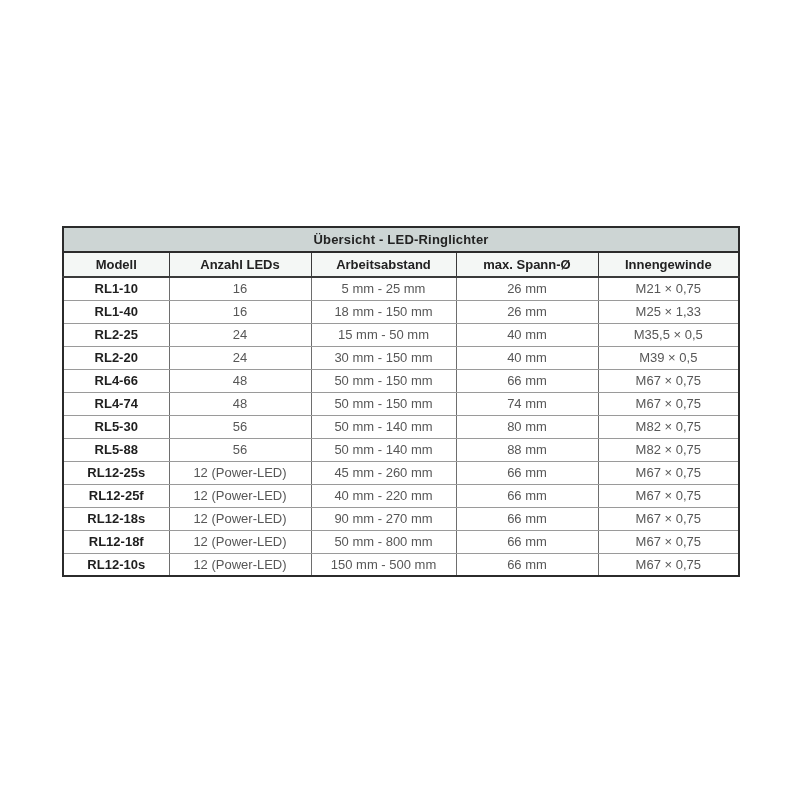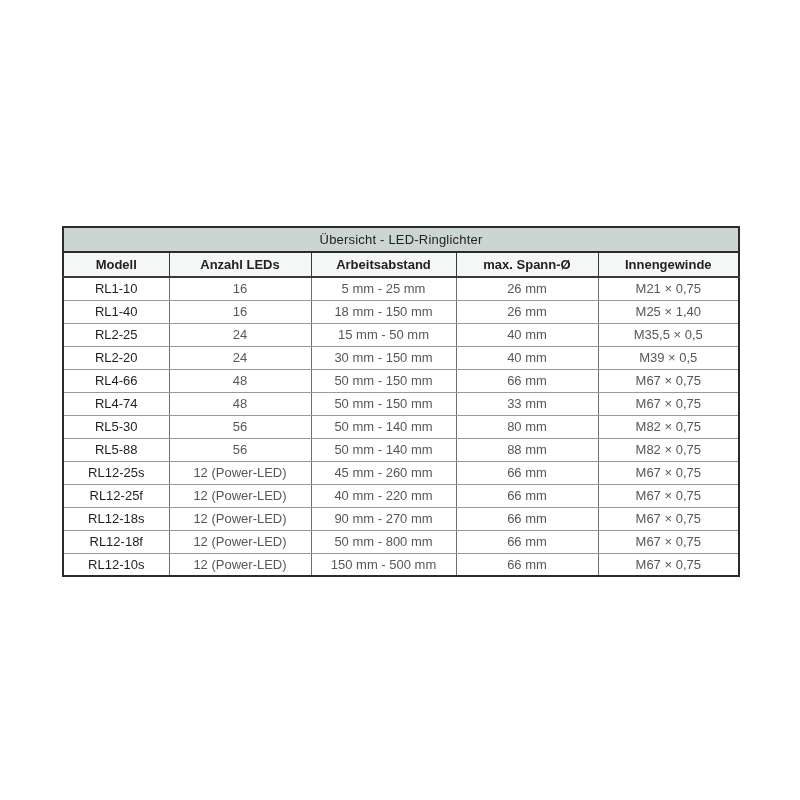--- a/index.html
+++ b/index.html
@@ -27,21 +27,21 @@
 
   col.c0 { width: 106px; }
   col.c1 { width: 142px; }
   col.c2 { width: 145px; }
   col.c3 { width: 142px; }
   col.c4 { width: 141px; }
 
   .title-cell {
     background: var(--title-bg, #cdd5d4);
     color: var(--title-text, #222222);
-    font-weight: normal;
+    font-weight: bold;
     text-align: center;
     height: 25px;
     padding: 2px 4px;
     border-bottom: 2px solid var(--outer-border, #2b2b2b);
     letter-spacing: 0.2px;
   }
 
   tr.header-row th {
     background: var(--header-bg, #f4f7f5);
     color: var(--header-text, #222222);
@@ -61,21 +61,21 @@
     vertical-align: middle;
     height: 23px;
     padding: 2px 4px;
     border-left: 1px solid var(--grid-vertical, #6e6e6e);
     border-right: 1px solid var(--grid-vertical, #6e6e6e);
     border-top: 1px solid var(--grid-horizontal, #9a9a9a);
     border-bottom: 1px solid var(--grid-horizontal, #9a9a9a);
   }
 
   tbody td:first-child {
-    font-weight: normal;
+    font-weight: bold;
     color: var(--model-text, #1f1f1f);
   }
 </style>
 </head>
 <body>
 
 <div class="page">
   <table class="spec-table">
     <colgroup>
       <col class="c0">
@@ -102,21 +102,21 @@
           <td>16</td>
           <td>5 mm - 25 mm</td>
           <td>26 mm</td>
           <td>M21 × 0,75</td>
         </tr>
         <tr>
           <td>RL1-40</td>
           <td>16</td>
           <td>18 mm - 150 mm</td>
           <td>26 mm</td>
-          <td>M25 × 1,40</td>
+          <td>M25 × 1,33</td>
         </tr>
         <tr>
           <td>RL2-25</td>
           <td>24</td>
           <td>15 mm - 50 mm</td>
           <td>40 mm</td>
           <td>M35,5 × 0,5</td>
         </tr>
         <tr>
           <td>RL2-20</td>
@@ -129,21 +129,21 @@
           <td>RL4-66</td>
           <td>48</td>
           <td>50 mm - 150 mm</td>
           <td>66 mm</td>
           <td>M67 × 0,75</td>
         </tr>
         <tr>
           <td>RL4-74</td>
           <td>48</td>
           <td>50 mm - 150 mm</td>
-          <td>33 mm</td>
+          <td>74 mm</td>
           <td>M67 × 0,75</td>
         </tr>
         <tr>
           <td>RL5-30</td>
           <td>56</td>
           <td>50 mm - 140 mm</td>
           <td>80 mm</td>
           <td>M82 × 0,75</td>
         </tr>
         <tr>

